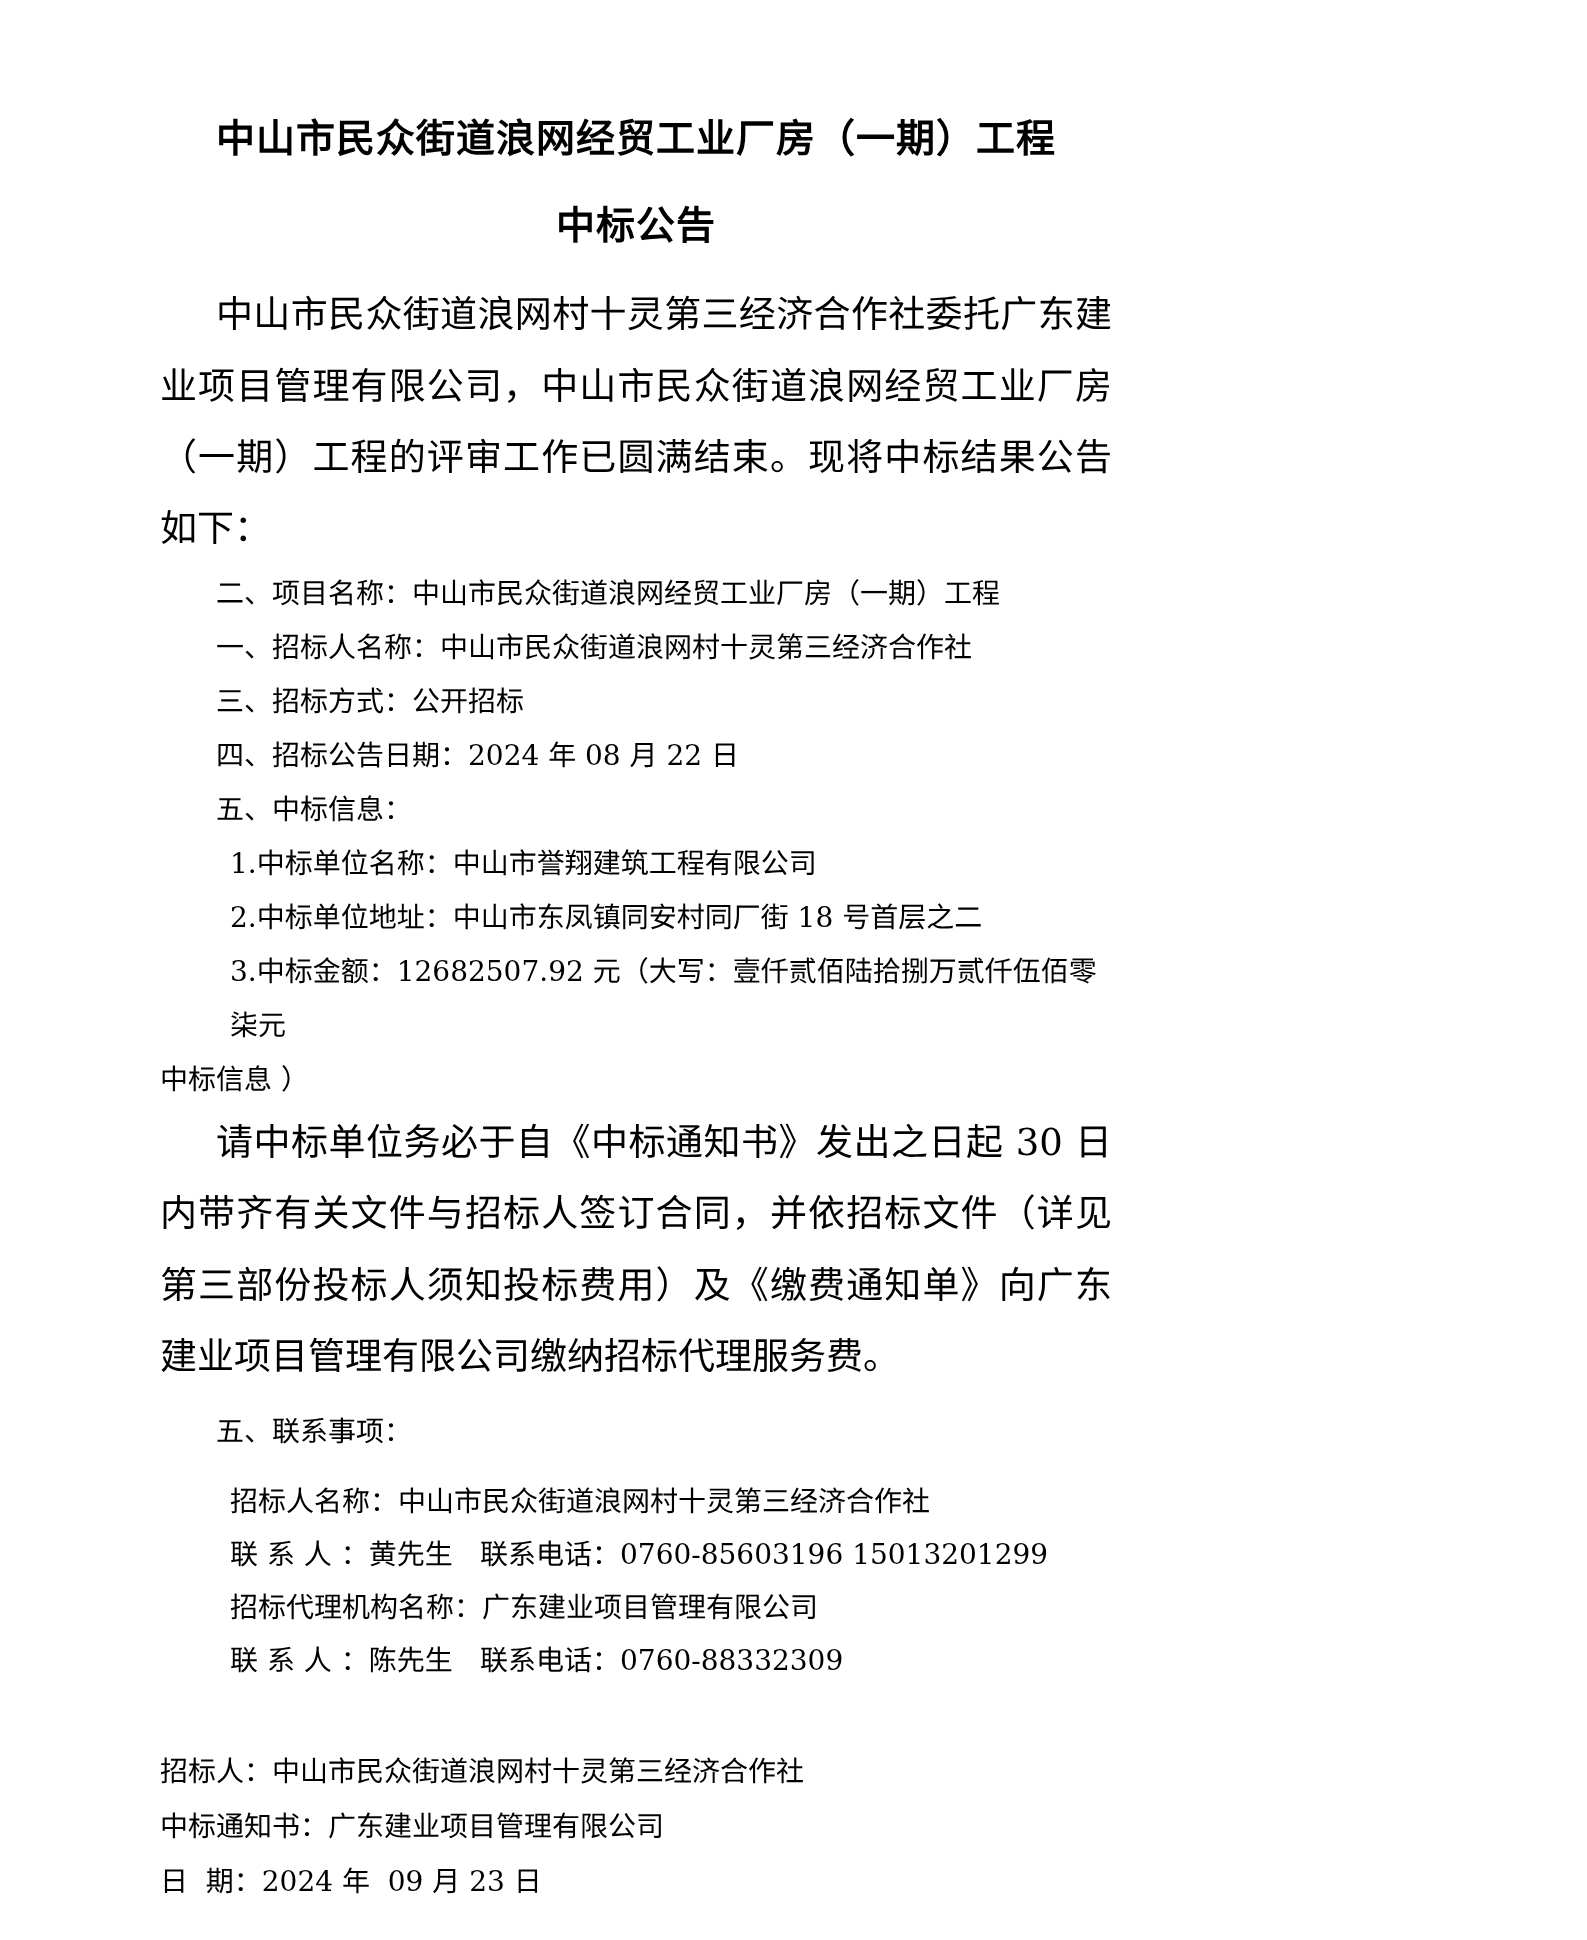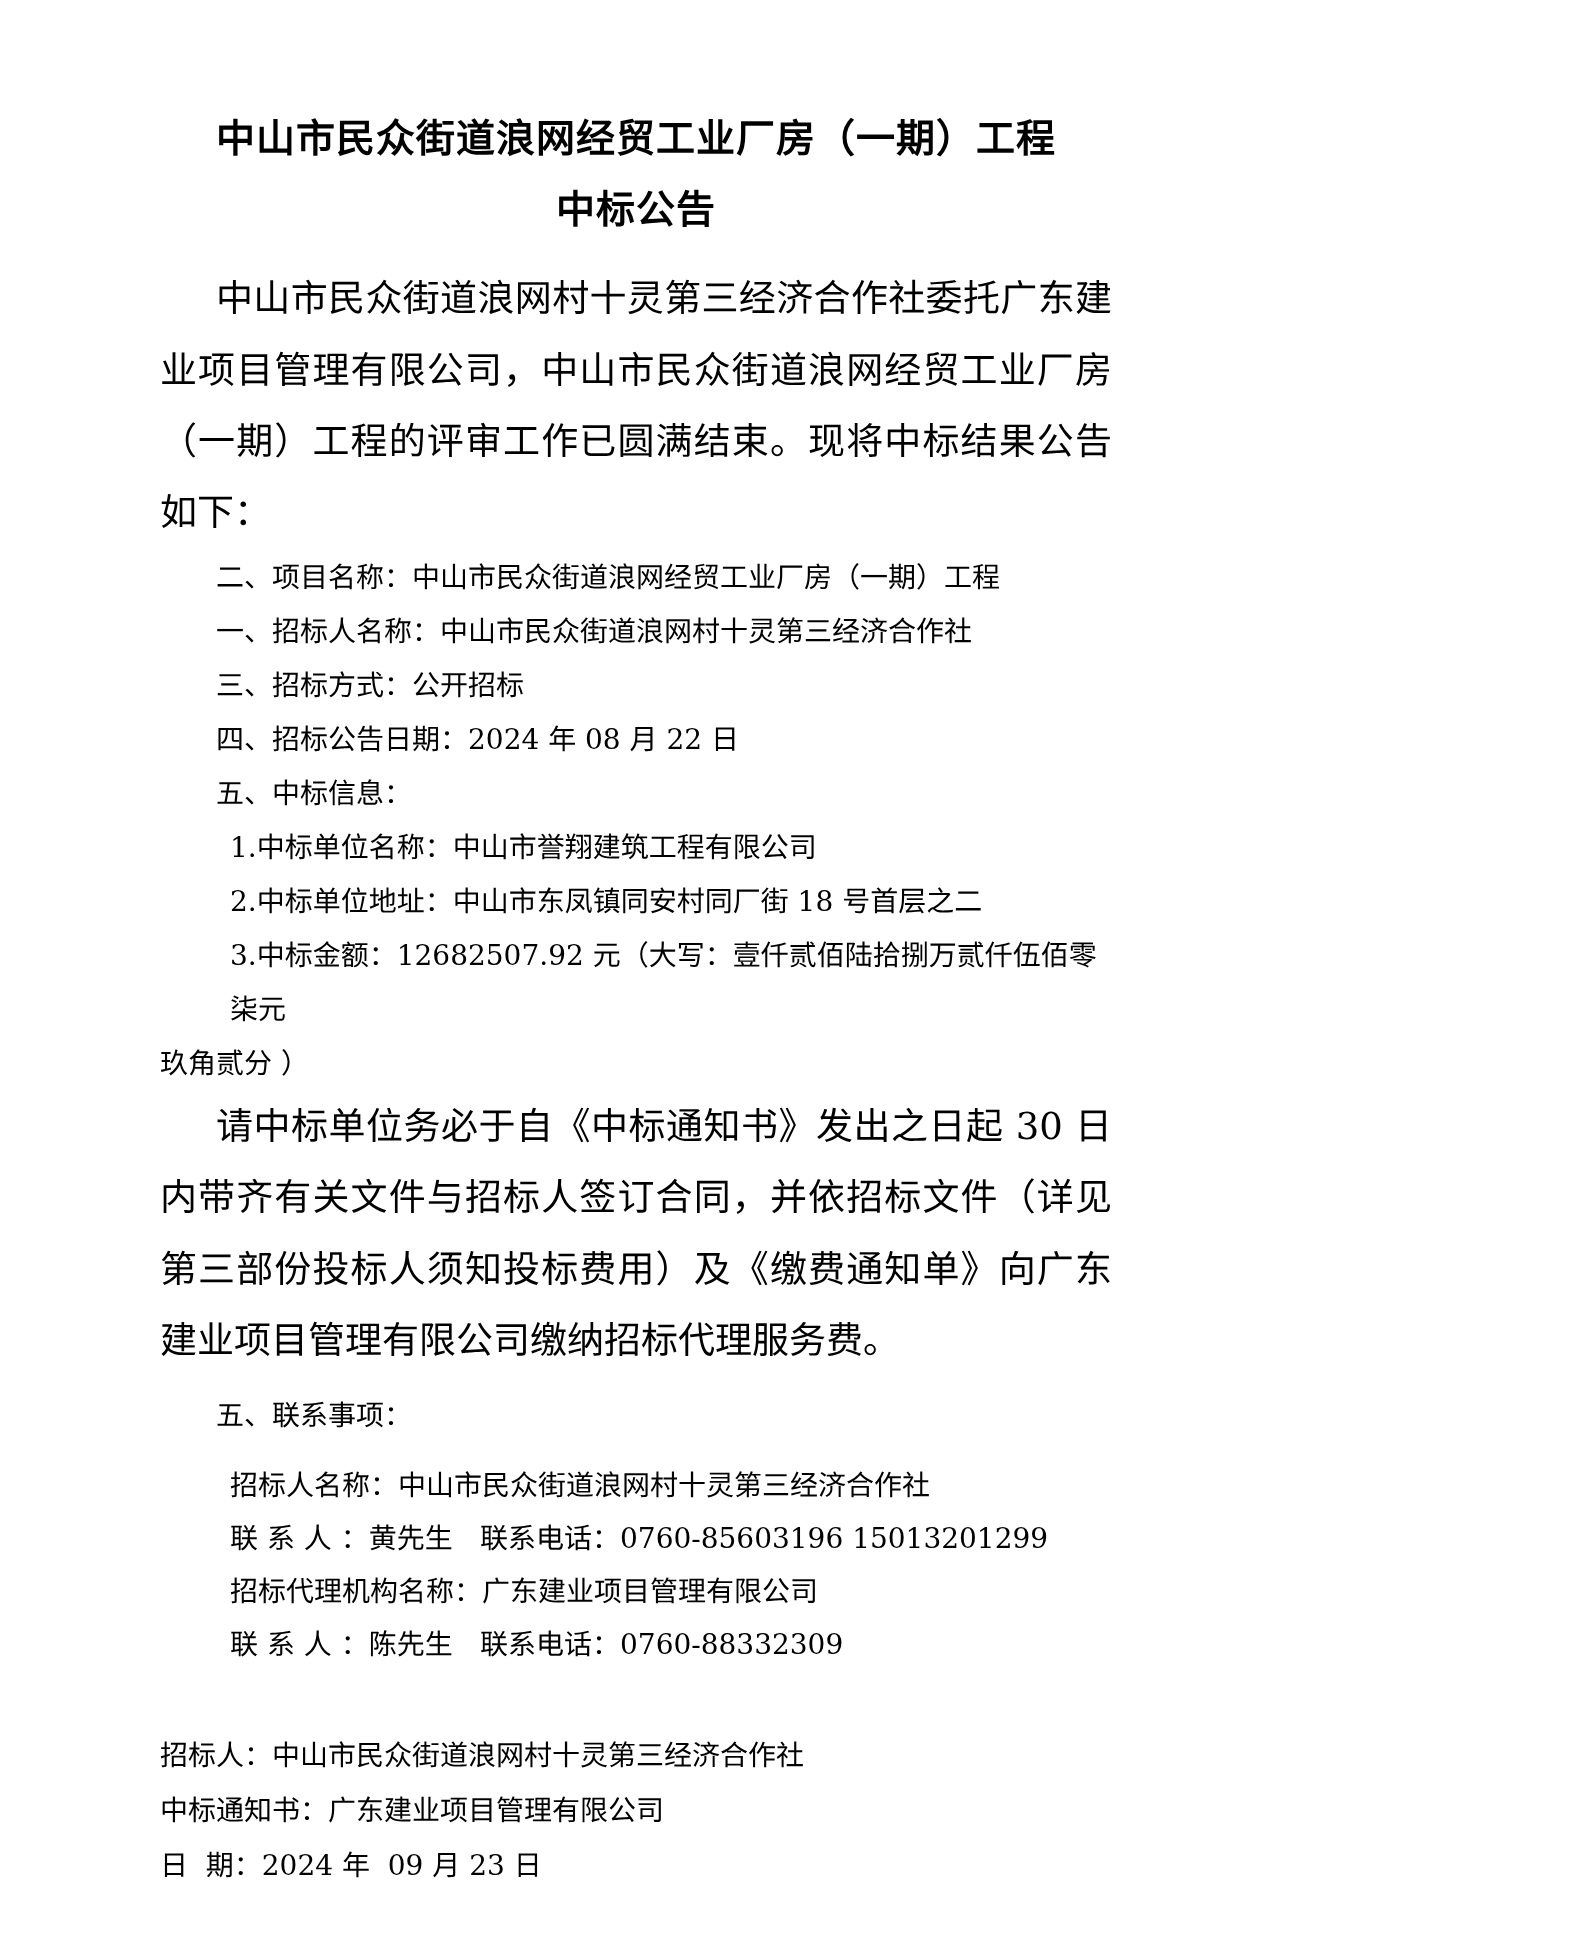--- a/index.html
+++ b/index.html
@@ -28,21 +28,21 @@
     letter-spacing: 1px;
     line-height: 1.45;
     margin: 0 0 6px 0;
   }
   .doc-subtitle {
     text-align: center;
     font-size: 39px;
     font-weight: 700;
     letter-spacing: 1px;
     line-height: 1.45;
-    margin: 14px 0 26px 0;
+    margin: 30px 0 26px 0;
   }
   .para {
     font-size: 37px;
     line-height: 1.93;
     text-align: justify;
     text-justify: inter-ideograph;
     margin: 0 0 2px 0;
   }
   .para.indent {
     text-indent: 56px;
@@ -112,21 +112,21 @@
 
   <p class="item">二、项目名称：中山市民众街道浪网经贸工业厂房（一期）工程</p>
   <p class="item">一、招标人名称：中山市民众街道浪网村十灵第三经济合作社</p>
   <p class="item">三、招标方式：公开招标</p>
   <p class="item">四、招标公告日期：2024 年 08 月 22 日</p>
   <p class="item">五、中标信息：</p>
 
   <p class="subitem">1.中标单位名称：中山市誉翔建筑工程有限公司</p>
   <p class="subitem">2.中标单位地址：中山市东凤镇同安村同厂街 18 号首层之二</p>
   <p class="subitem">3.中标金额：12682507.92 元（大写：壹仟贰佰陆拾捌万贰仟伍佰零柒元</p>
-  <p class="subitem-cont">玖角贰分  ）</p>
+  <p class="subitem-cont">中标信息  ）</p>
 
   <p class="para indent">请中标单位务必于自《中标通知书》发出之日起 30 日内带齐有关文件与招标人签订合同，并依招标文件（详见第三部份投标人须知投标费用）及《缴费通知单》向广东建业项目管理有限公司缴纳招标代理服务费。</p>
 
   <div class="spacer-sm"></div>
 
   <p class="item">五、联系事项：</p>
 
   <p class="contact-line loose">招标人名称：中山市民众街道浪网村十灵第三经济合作社</p>
 
   <div class="contact-row">

